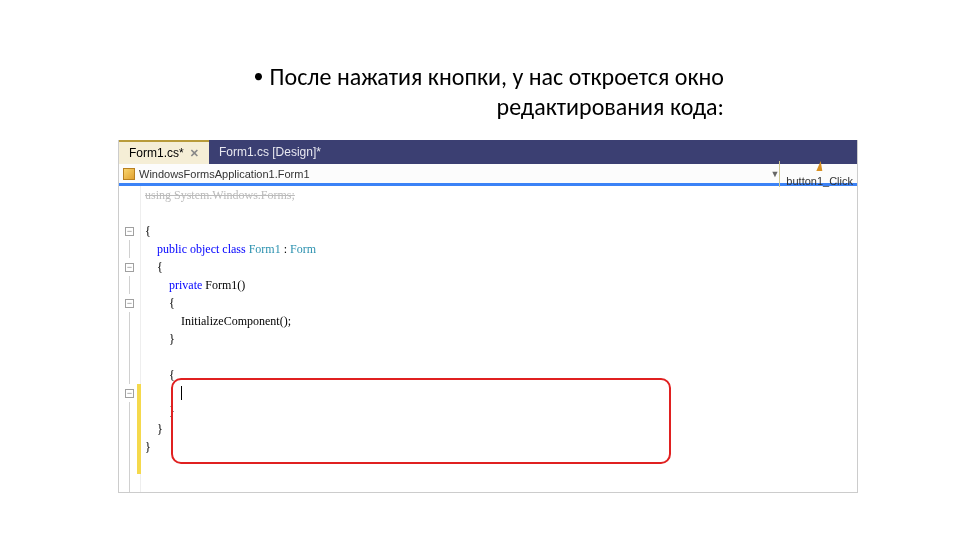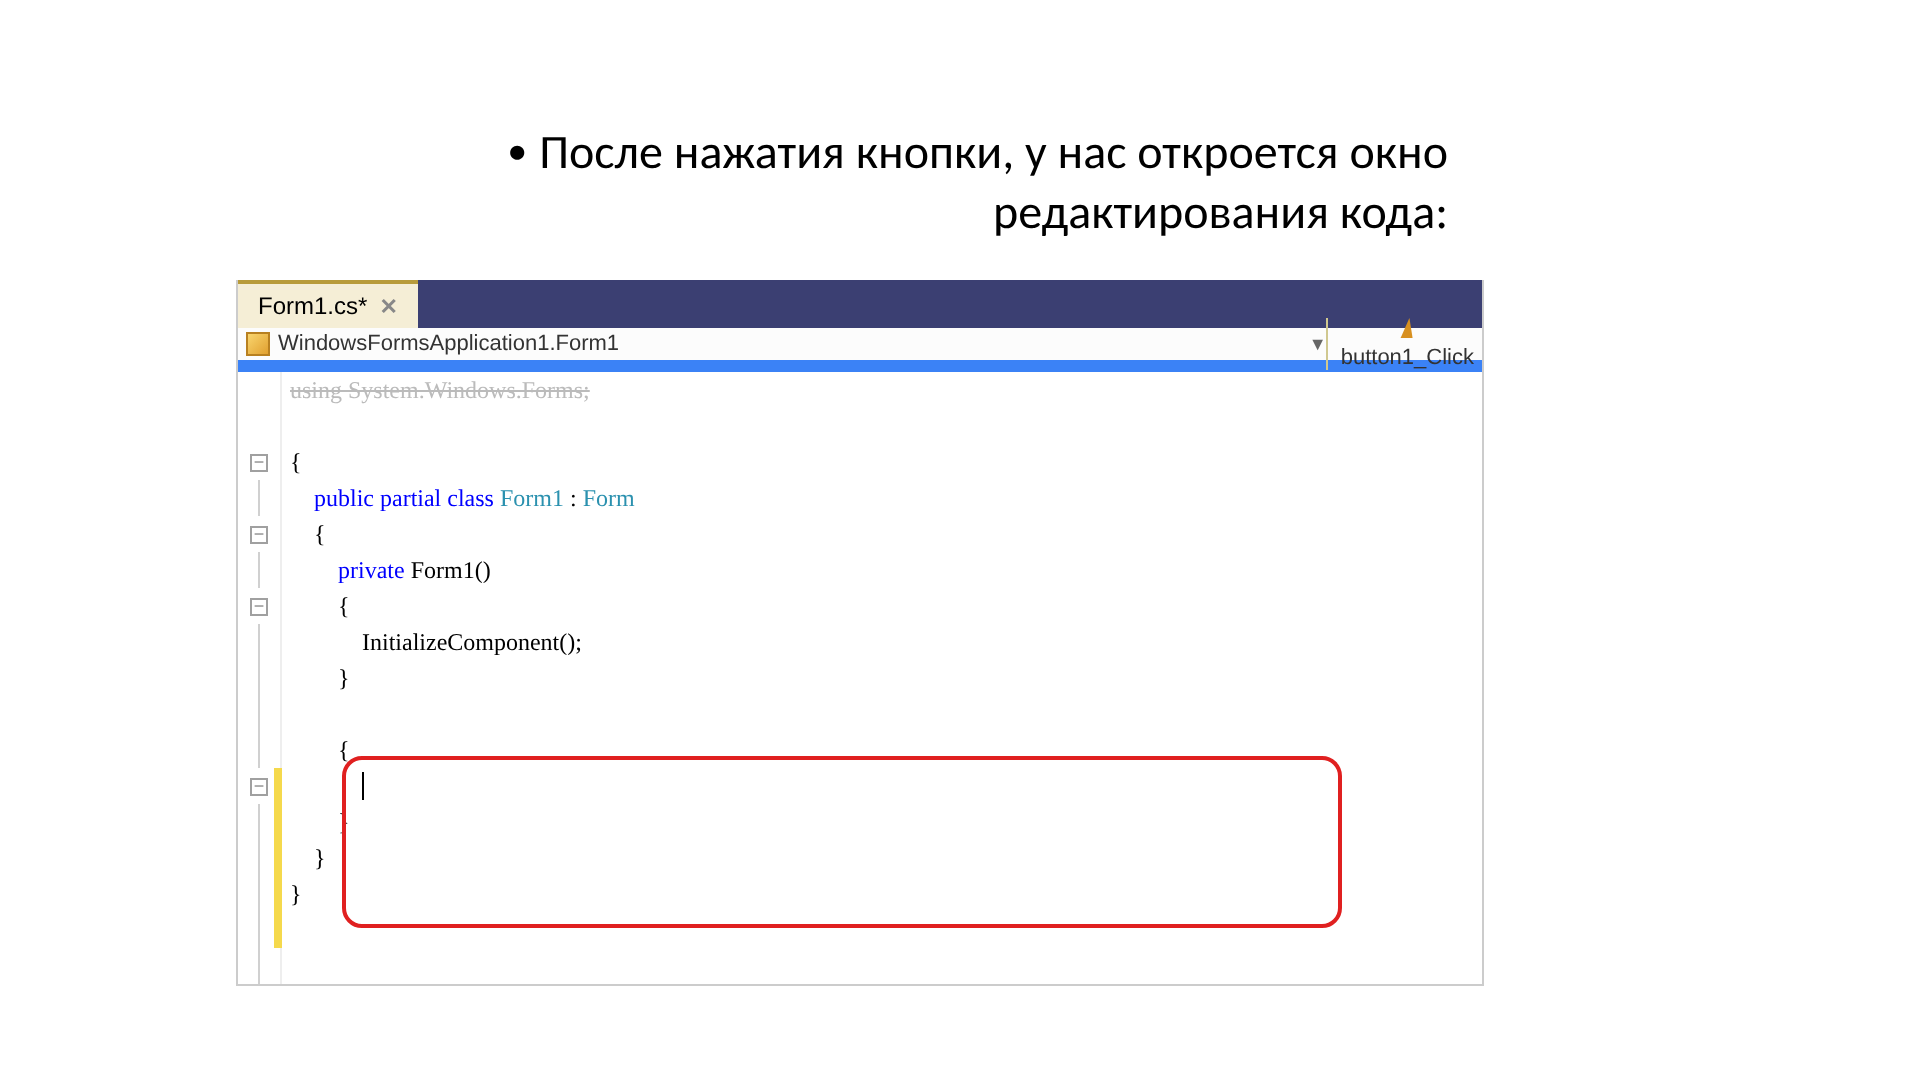--- a/index.html
+++ b/index.html
@@ -1,25 +1,25 @@
 <!DOCTYPE html>
 <html><head>
 <meta charset="utf-8">
 <style>
 * { box-sizing: border-box; margin: 0; padding: 0; }
 body { width: 960px; height: 540px; background: #fff; font-family: Calibri, Arial, sans-serif; position: relative; }
 .slide-bullet { position: absolute; left: 164px; top: 62px; font-size: 24px; color: #000; width: 560px; line-height: 1.25; text-align: right; }
 .slide-bullet .dot { font-size: 20px; vertical-align: 2px; margin-right: 6px; }
-.ide { position: absolute; left: 118px; top: 140px; width: 624px; background: #404040; border: 1px solid #ccc; border-top: none; font-family: "Segoe UI", Tahoma, sans-serif; font-size: 12px; }
+.ide { position: absolute; left: 118px; top: 140px; width: 740px; background: #404040; border: 1px solid #ccc; border-top: none; font-family: "Segoe UI", Tahoma, sans-serif; font-size: 12px; }
 .tabbar { display: flex; align-items: stretch; background: #3b3f72; height: 24px; color: #fff; }
 .tab { display: flex; align-items: center; padding: 0 10px; gap: 6px; font-size: 12px; }
 .tab.active { background: #f5eed6; color: #000; border-top: 2px solid #b89b3a; }
 .tab .close { color: #888; font-weight: bold; font-size: 11px; }
 .tab.inactive { color: #e8e8f0; }
-.nav-strip { display: flex; align-items: center; background: #fcfcfc; border-bottom: 6px solid #3b82f6; height: 22px; padding: 0 4px; font-size: 11px; color: #333; }
+.nav-strip { display: flex; align-items: center; background: #fcfcfc; border-bottom: 3px solid #3b82f6; height: 22px; padding: 0 4px; font-size: 11px; color: #333; }
 .nav-left { display: flex; align-items: center; flex: 1; gap: 4px; }
 .nav-right { display: flex; align-items: center; gap: 4px; border-left: 1px solid #d0c890; padding-left: 6px; flex-direction: column; }
 .nav-dd { color: #666; font-size: 9px; }
 .icon { display: inline-block; width: 12px; height: 12px; }
 .icon-class { background: linear-gradient(135deg,#f9d56e,#e0a030); border:1px solid #b88020; }
 .icon-bolt { width: 0; height: 0; border-left: 3px solid transparent; border-right: 3px solid transparent; border-bottom: 10px solid #d89020; transform: skewX(-8deg); }
 .editor { display: flex; background: #fff; }
 .gutter { width: 22px; background: #fff; border-right: 1px solid #eee; }
 .gline { height: 18px; display: flex; align-items: center; justify-content: center; font-size: 10px; color: #888; position: relative; }
 .fold { width: 9px; height: 9px; border: 1px solid #a0a0a0; background: #fff; color: #888; font-size: 9px; line-height: 7px; text-align: center; }
@@ -38,20 +38,23 @@
 
 <div class="slide-bullet">
   <span class="dot">•</span><span>После  нажатия кнопки, у нас откроется окно редактирования кода:</span>
 </div>
 
 <div class="ide">
   <div class="tabbar">
     <div class="tab active">
       <span>Form1.cs*</span>
       <span class="close">✕</span>
+    </div>
+    <div class="tab inactive">
+      <span>Form1.cs [Design]*</span>
     </div>
   </div>
 
   <div class="nav-strip">
     <div class="nav-left">
       <span class="icon icon-class"></span>
       <span>WindowsFormsApplication1.Form1</span>
       <span style="flex:1"></span>
       <span class="nav-dd">▼</span>
     </div>
@@ -111,21 +114,21 @@
           <div class="foldline"></div>
         </div>
     </div>
 
     <div class="codearea">
       <div class="hl-bar" style="top:198px;height:90px"></div>
 
       <div class="line"><span class="pln" style="text-decoration:line-through;color:#bbb">using System.Windows.Forms;</span></div>
       <div class="line"></div>
       <div class="line"><span class="pln">{</span></div>
-      <div class="line"><span class="kw">    public partial class</span><span class="typ"> Form1</span><span class="pln"> : </span><span class="typ">Form</span></div>
+      <div class="line"><span class="kw">    public object class</span><span class="typ"> Form1</span><span class="pln"> : </span><span class="typ">Form</span></div>
       <div class="line"><span class="pln">    {</span></div>
       <div class="line"><span class="kw">        private</span><span class="pln"> Form1()</span></div>
       <div class="line"><span class="pln">        {</span></div>
       <div class="line"><span class="pln">            InitializeComponent();</span></div>
       <div class="line"><span class="pln">        }</span></div>
       <div class="line"><span class="pln"></span></div>
       <div class="line"><span class="pln">        {</span></div>
       <div class="line"><span class="pln">            </span><span class="cursor"></span></div>
       <div class="line"><span class="pln">        }</span></div>
       <div class="line"><span class="pln">    }</span></div>

